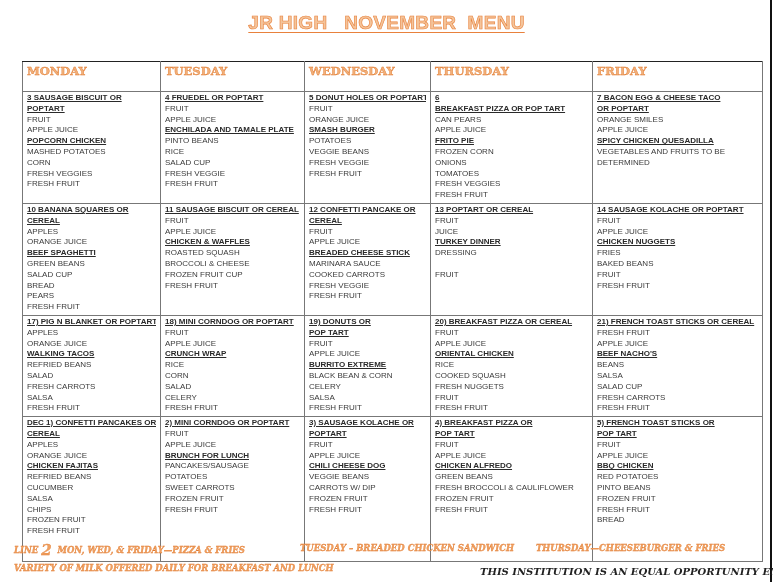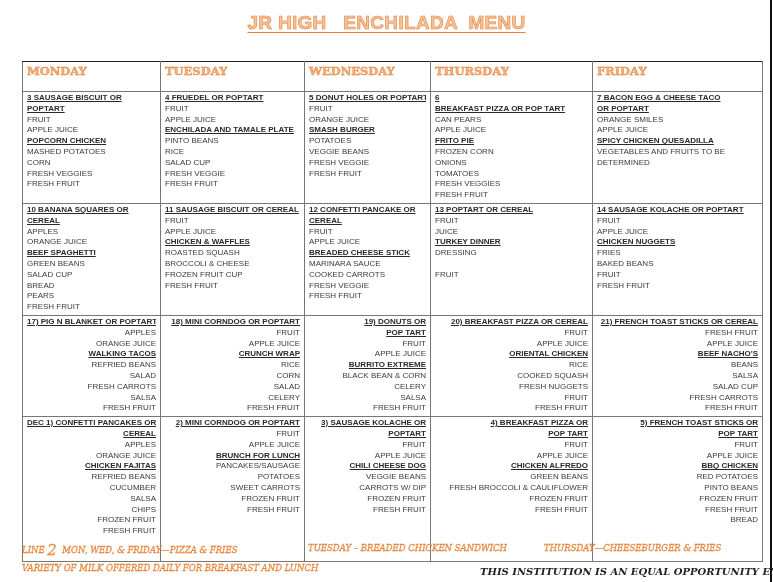--- a/index.html
+++ b/index.html
@@ -24,37 +24,37 @@
     height: 25px; text-align: left; font-family: "DejaVu Serif", serif; font-weight: bold;
     font-size: 11.5px; color: #f2b07a; -webkit-text-stroke: 0.4px #e07a30; padding-top: 2px;
   }
   .hdr-row th { border-bottom: 1.5px solid #222; }
   .cell-line {
     font-family: "Liberation Sans", sans-serif; font-size: 8px; line-height: 10.8px;
     color: #3a3a3a; white-space: nowrap; overflow: hidden;
   }
   .cell-line.u { font-weight: bold; text-decoration: underline; color: #2a2a2a; }
   .cell-line.blank { height: 10.8px; }
-  .row-bottom td { border-bottom: 1.5px solid #222; text-align: right; }
+  .row-bottom td { border-bottom: 1.5px solid #222; }
   .footer-line {
-    position: absolute; font-family: "DejaVu Serif", serif; font-weight: normal; font-style: italic;
-    font-size: 8.5px; color: #f0a060; -webkit-text-stroke: 0.3px #e07a30; white-space: nowrap; margin-left: 8px;
+    position: absolute; font-family: "DejaVu Serif", serif; font-weight: bold; font-style: italic;
+    font-size: 8.5px; color: #f0a060; -webkit-text-stroke: 0.3px #e07a30; white-space: nowrap;
   }
   .footer-big { font-size: 15px; vertical-align: -2px; }
   .disclaimer {
     position: absolute; left: 480px; top: 566px; font-family: "DejaVu Serif", serif; font-weight: bold;
     font-style: italic; font-size: 10px; color: #222; white-space: nowrap;
   }
 </style>
 </head>
 <body>
 
 <div class="right-rule"></div>
 
-<div class="title">JR HIGH   ENCHILADA  MENU</div>
+<div class="title">JR HIGH   NOVEMBER  MENU</div>
 
 <table class="menu">
   <colgroup>
     <col style="width:138px">
       <col style="width:144px">
       <col style="width:126px">
       <col style="width:162px">
       <col style="width:170px">
   </colgroup>
   <thead>

